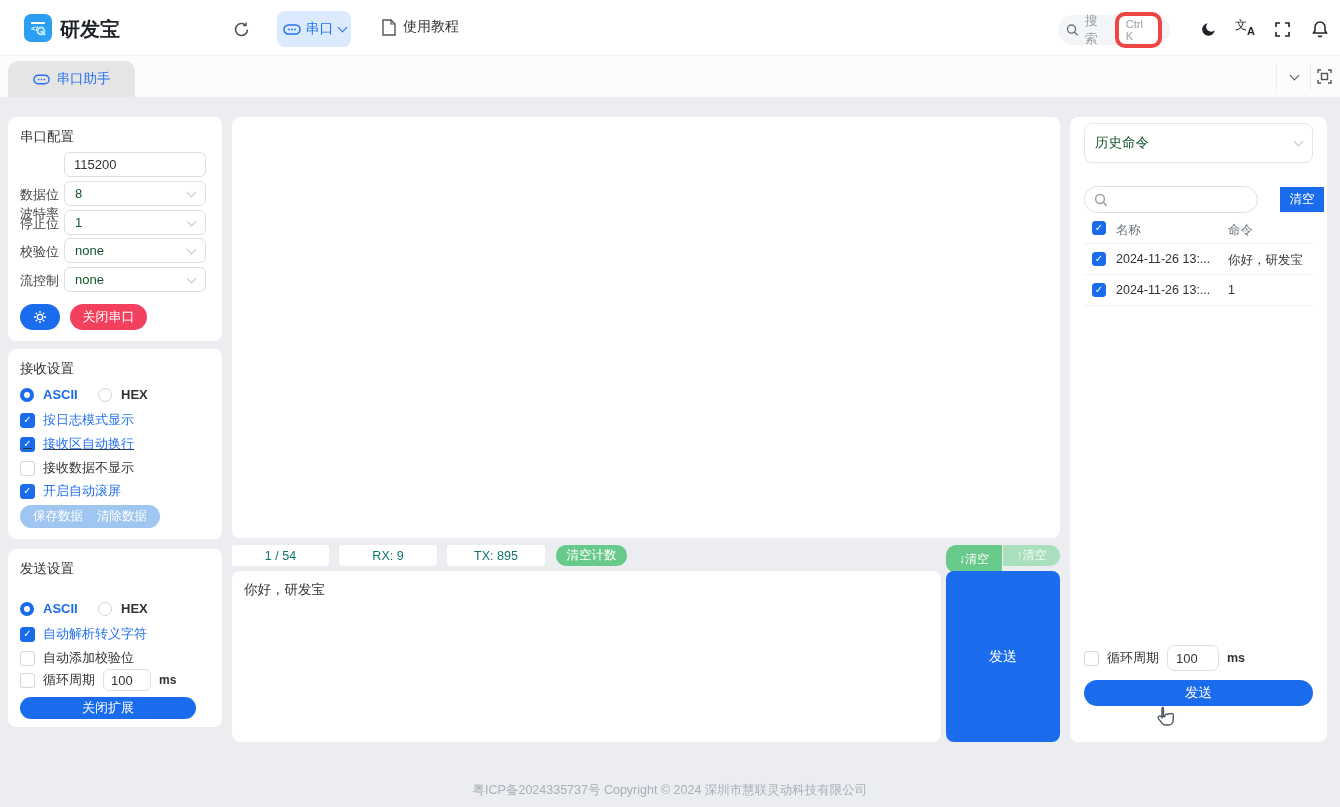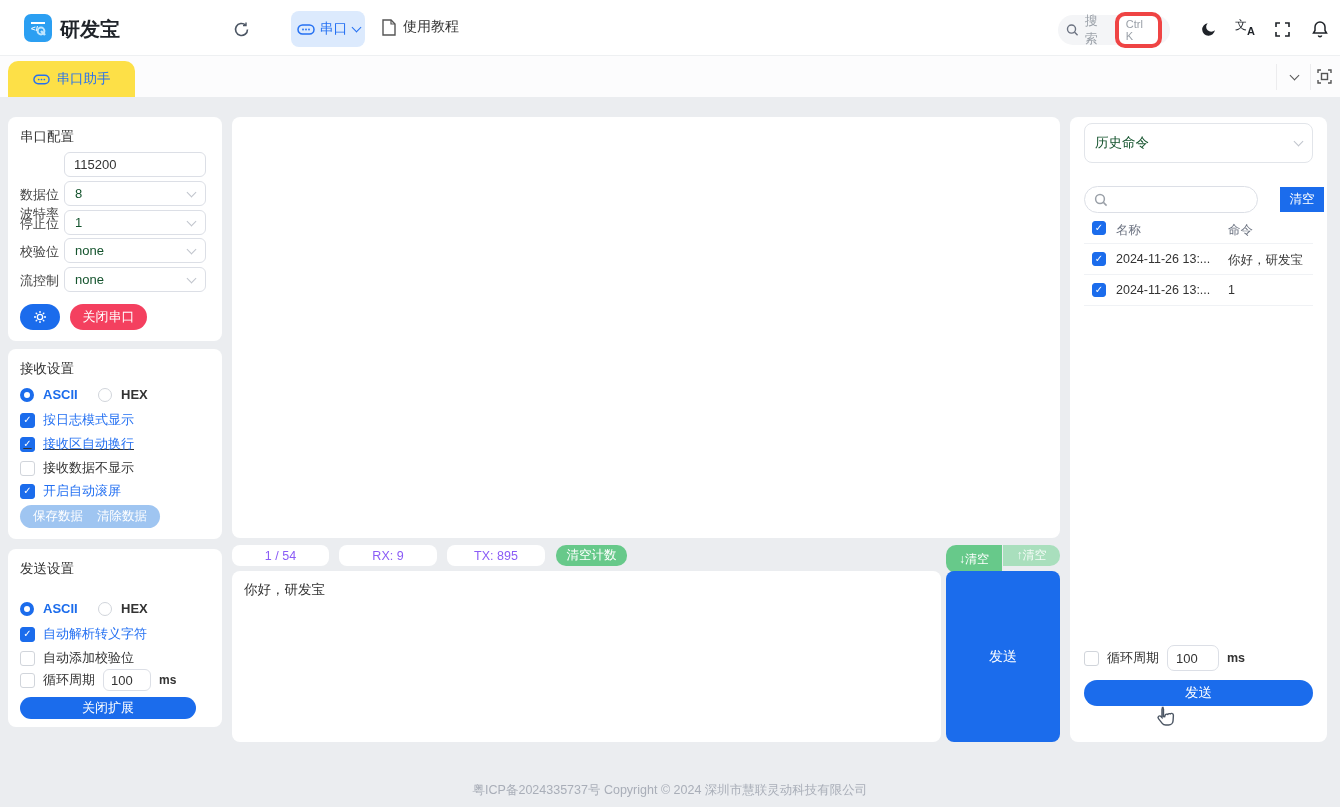--- a/index.html
+++ b/index.html
@@ -6,32 +6,32 @@
   html,body { width:1340px; height:807px; }
   body { font-family:"Liberation Sans","DejaVu Sans",sans-serif; background:#ebedf0; color:#333; overflow:hidden; position:relative; }
   .abs { position:absolute; }
   .flex { display:flex; align-items:center; }
 
   
   .header { position:absolute; left:0; top:0; width:1340px; height:56px; background:#fff; border-bottom:1px solid #eef0f2; z-index:5; }
   .logo-box { position:absolute; left:24px; top:14px; width:28px; height:28px; background:#2b9ff2; border-radius:7px; color:#fff; display:flex; align-items:center; justify-content:center; }
   .logo-title { position:absolute; left:60px; top:16px; font-size:20px; font-weight:bold; color:#1f2329; }
   .hdr-icon { color:#4b5563; display:flex; align-items:center; justify-content:center; cursor:pointer; }
-  .serial-btn { position:absolute; left:291px; top:11px; width:74px; height:36px; background:#dceafd; border-radius:8px; display:flex; align-items:center; justify-content:center; gap:5px; color:#2470f2; font-size:14px; cursor:pointer; }
+  .serial-btn { position:absolute; left:277px; top:11px; width:74px; height:36px; background:#dceafd; border-radius:8px; display:flex; align-items:center; justify-content:center; gap:5px; color:#2470f2; font-size:14px; cursor:pointer; }
   .tutorial { position:absolute; left:382px; top:18px; display:flex; align-items:center; gap:7px; font-size:14px; color:#333; cursor:pointer; }
   .search-pill { position:absolute; left:1058px; top:15px; width:112px; height:30px; background:#f4f5f7; border-radius:15px; display:flex; align-items:center; padding:0 8px; gap:6px; cursor:pointer; }
   .search-pill .s-label { font-size:13px; color:#9aa0a8; }
   .kbd { margin-left:auto; font-size:11px; color:#9aa0a8; border:4px solid #ef4444; background:#fff; border-radius:10px; padding:2px 7px; }
   .translate-glyph { font-size:12px; color:#1f2329; line-height:1; position:relative; width:20px; height:18px; }
   .translate-glyph .t1{ position:absolute; left:0; top:0; font-size:12px;}
   .translate-glyph .t2{ position:absolute; right:0; bottom:0; font-size:11px; font-weight:bold;}
 
   
   .tabbar { position:absolute; left:0; top:56px; width:1340px; height:41px; background:#fcfcfd; }
-  .tab-active { position:absolute; left:8px; top:5px; width:127px; height:36px; background:#fde047; border-radius:10px 10px 0 0; display:flex; align-items:center; justify-content:center; gap:7px; color:#2470f2; font-size:13.5px; cursor:pointer; }
+  .tab-active { position:absolute; left:8px; top:5px; width:127px; height:36px; background:#e5e5e5; border-radius:10px 10px 0 0; display:flex; align-items:center; justify-content:center; gap:7px; color:#2470f2; font-size:13.5px; cursor:pointer; }
   .tabbar-sep { position:absolute; top:8px; height:26px; border-left:1px solid #ececee; }
   .tab-tool { position:absolute; top:0; height:41px; width:32px; display:flex; align-items:center; justify-content:center; color:#555; cursor:pointer; }
 
   
   .panel { position:absolute; background:#fff; border-radius:8px; }
   .panel-title { font-size:13.5px; color:#333; }
 
   
   .fld-label { font-size:13px; color:#444; }
   .tin { border:1px solid #dcdfe6; border-radius:6px; background:#fff; font-size:13px; color:#333; font-family:inherit; }
@@ -47,21 +47,21 @@
   .opt-row.on .opt-label { color:#2470f2; }
   .radio-label { font-size:13px; font-weight:bold; color:#333; }
   .radio-item.on .radio-label { color:#1b6cec; }
 
   .btn { display:flex; align-items:center; justify-content:center; color:#fff; cursor:pointer; border:none; font-family:inherit; }
   .btn-primary { background:#1b6cec; }
   .btn-danger { background:#f4405f; }
   .btn-green { background:#67c98a; }
 
   
-  .stat-pill { position:absolute; top:545px; height:21px; background:#fff; border-radius:8px; color:#8b5cf6; font-size:12.5px; display:flex; align-items:center; justify-content:center; }
+  .stat-pill { position:absolute; top:545px; height:21px; background:#fff; border-radius:3px; color:#0f766e; font-size:12.5px; display:flex; align-items:center; justify-content:center; }
 
   
   .hist-cell-name { position:absolute; left:46px; font-size:12.5px; color:#333; white-space:nowrap; }
   .hist-cell-cmd { position:absolute; left:158px; font-size:12.5px; color:#333; white-space:nowrap; }
   .hist-divider { position:absolute; left:14px; width:229px; border-top:1px solid #f0f2f5; }
 
   .footer-text { position:absolute; left:0; top:782px; width:1340px; text-align:center; font-size:12.5px; color:#a9aeb8; }
 </style>
 </head>
 <body>

